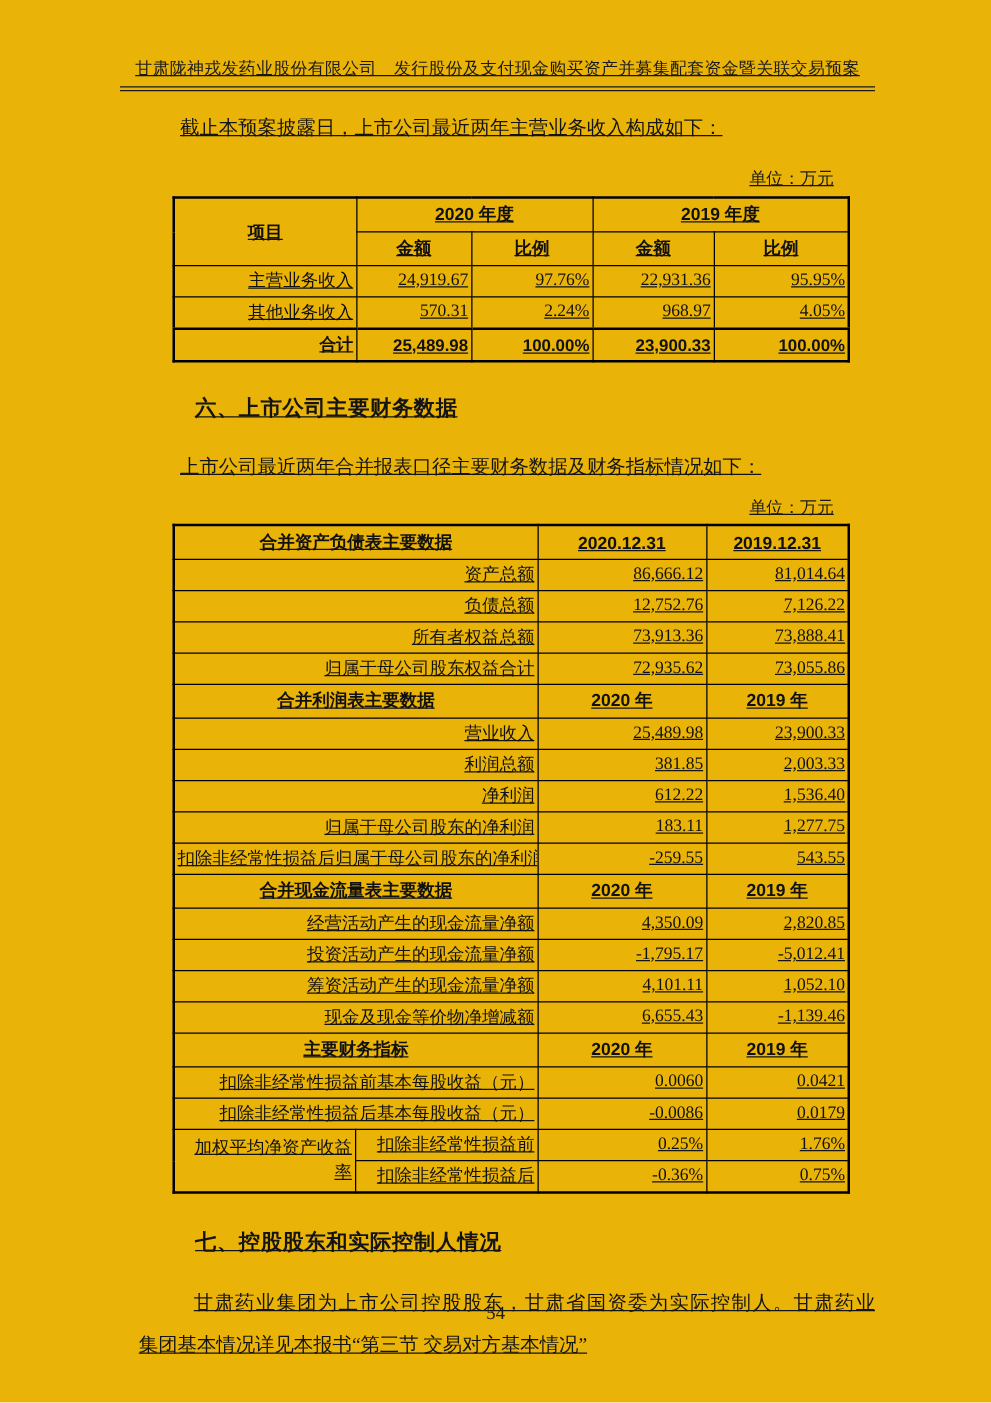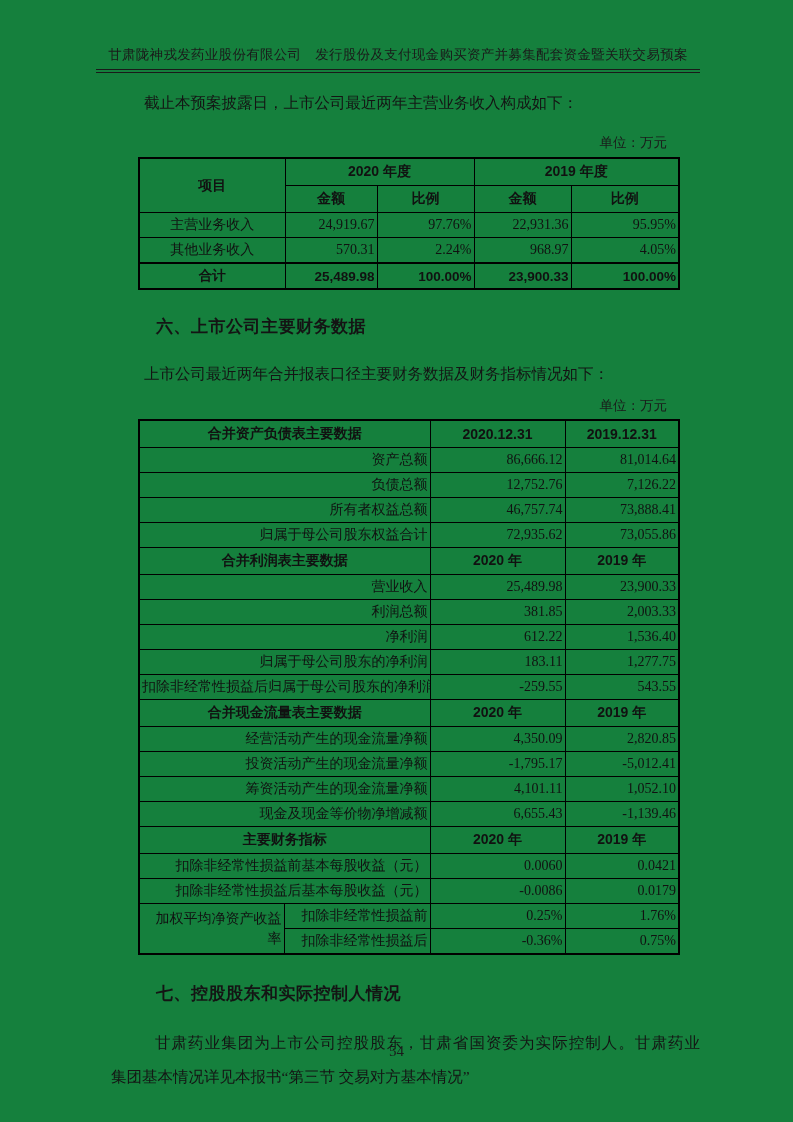--- a/index.html
+++ b/index.html
@@ -1,26 +1,27 @@
 <!DOCTYPE html>
 <html><head>
 <meta charset="utf-8">
 <style>
   html, body { margin: 0; padding: 0; background: #ffffff; }
   .page {
     position: relative;
     width: 793px;
     height: 1122px;
     margin: 0 auto;
-    background: #15803d;
+    background: #eab308;
     box-sizing: border-box;
     padding: 46px 93px 0 96px;
     font-family: "Liberation Serif", "DejaVu Serif", serif;
     color: #141414;
     overflow: hidden;
+    text-decoration: underline;
   }
   
   .doc-header-text {
     text-align: center;
     font-size: 13.5px;
     letter-spacing: 0.3px;
     color: #1a1a1a;
     padding-bottom: 5px;
     white-space: nowrap;
   }
@@ -73,21 +74,21 @@
   }
   .doc-table th {
     font-family: "Liberation Sans", "DejaVu Sans", sans-serif;
     font-weight: bold;
     font-size: 14px;
     text-align: center;
     padding: 4px 2px;
     white-space: nowrap;
   }
   .doc-table td { font-size: 14px; padding: 3px 2px; }
-  .cell-center { text-align: center; white-space: nowrap; }
+  .cell-center { text-align: right; white-space: nowrap; }
   .cell-label {
     text-align: right;
     padding-left: 6px;
     white-space: nowrap;
     font-size: 13px;
   }
   .cell-num {
     text-align: right;
     padding-right: 11px;
     white-space: nowrap;
@@ -211,21 +212,21 @@
         <td class="cell-num">86,666.12</td>
         <td class="cell-num">81,014.64</td>
       </tr>
       <tr>
         <td colspan="2" class="cell-label">负债总额</td>
         <td class="cell-num">12,752.76</td>
         <td class="cell-num">7,126.22</td>
       </tr>
       <tr>
         <td colspan="2" class="cell-label">所有者权益总额</td>
-        <td class="cell-num">46,757.74</td>
+        <td class="cell-num">73,913.36</td>
         <td class="cell-num">73,888.41</td>
       </tr>
       <tr>
         <td colspan="2" class="cell-label">归属于母公司股东权益合计</td>
         <td class="cell-num">72,935.62</td>
         <td class="cell-num">73,055.86</td>
       </tr>
 
       <tr>
         <th colspan="2">合并利润表主要数据</th>

